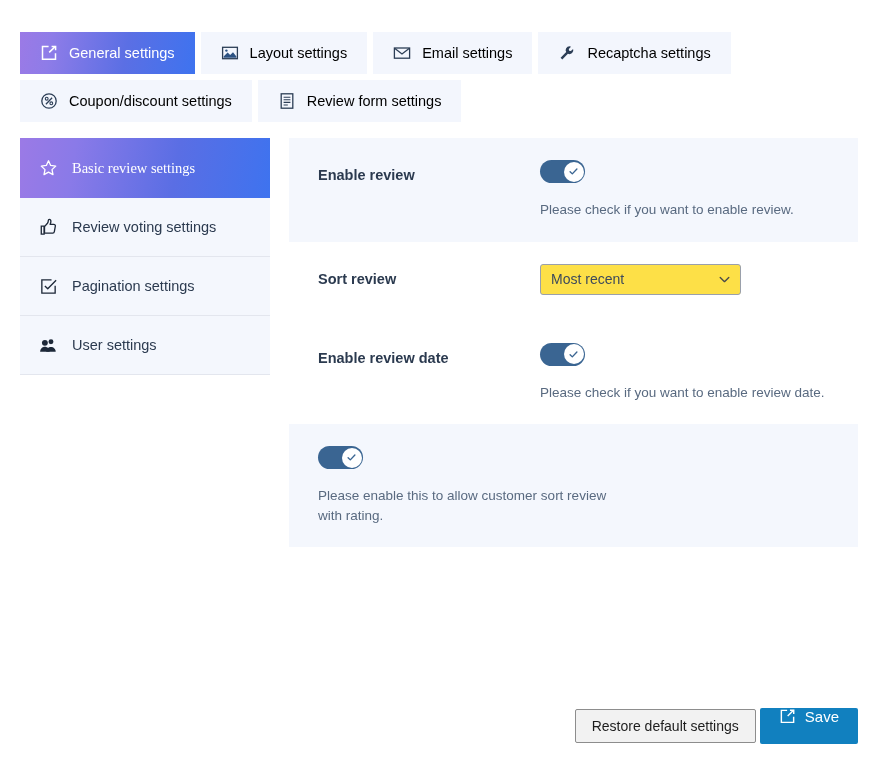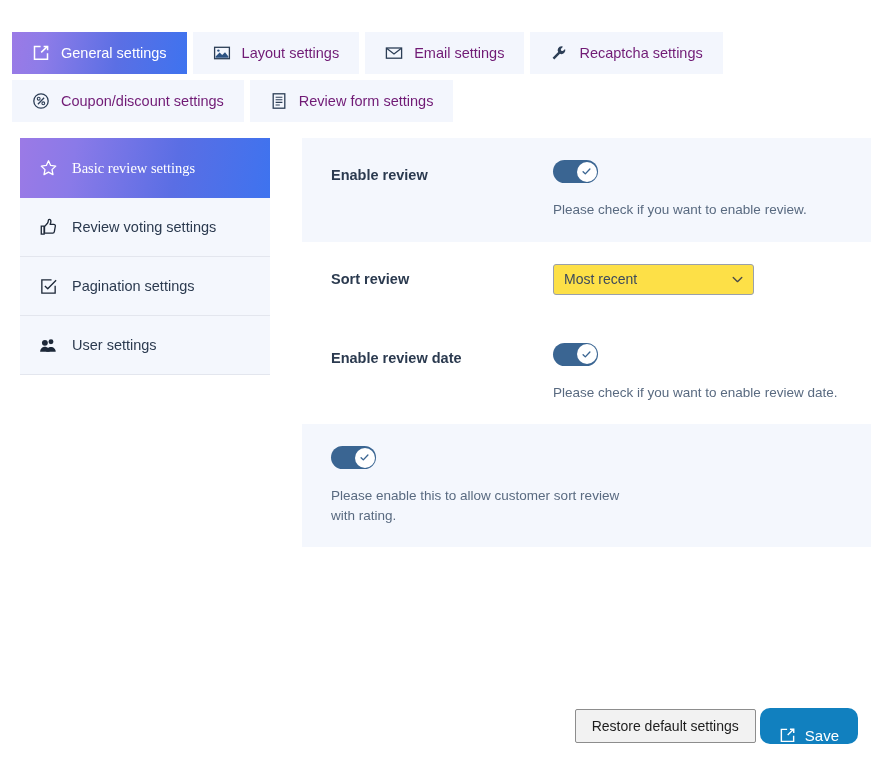--- a/index.html
+++ b/index.html
@@ -7,28 +7,28 @@
     margin: 0; padding: 0;
     width: 872px; height: 762px;
     background: #ffffff;
     font-family: "Liberation Sans", sans-serif;
     -webkit-font-smoothing: antialiased;
   }
   .page { position: relative; width: 872px; height: 762px; overflow: hidden; background:#fff; }
 
   
   .tabbar {
-    position: absolute; left: 12px; top: 32px; width: 832px;
+    position: absolute; left: 20px; top: 32px; width: 832px;
   }
   .tabrow { display: flex; flex-wrap: wrap; gap: 6px; }
   .tab {
     display: flex; align-items: center; gap: 11px;
     height: 42px; padding: 0 20px;
     background: #f3f6fd;
-    color: #701a75;
+    color: #000000;
     font-size: 14.5px;
     white-space: nowrap;
     cursor: pointer;
     user-select: none;
   }
   .tab.active {
     background: linear-gradient(100deg, #9b7ae6 0%, #8e7ce8 18%, #5b6fe4 60%, #3e73ef 100%);
     color: #ffffff;
   }
   .tab .ticon { display: inline-flex; width: 18px; height: 18px; align-items: center; justify-content: center; flex: 0 0 18px; }
@@ -54,21 +54,21 @@
   .side-item.active {
     background: linear-gradient(100deg, #9b7ae6 0%, #8a7ae8 22%, #5a6ee4 62%, #3e73ef 100%);
     color: #ffffff;
     border-bottom: none;
     height: 60px;
     font-family: Liberation Serif, serif;
   }
   .side-item .sicon { display:inline-flex; width:20px; height:20px; align-items:center; justify-content:center; flex:0 0 20px; }
 
   
-  .main { position: absolute; left: 282px; top: 0; width: 569px; }
+  .main { position: absolute; left: 269px; top: 0; width: 569px; }
   .row {
     display: flex; align-items: flex-start;
     padding: 22px 28px 22px 29px;
     background: #ffffff;
   }
   .row.shaded { background: #f4f7fd; }
   .row .label {
     width: 222px; flex: 0 0 222px;
     font-size: 14.5px; font-weight: bold; color: #2b3a4f;
     padding-top: 6px;
@@ -119,23 +119,23 @@
     display: flex; align-items: center; gap: 4px;
   }
   .btn-restore {
     height: 34px; padding: 0 16px;
     background: #f2f2f2; border: 1px solid #8d8d8d; border-radius: 2px;
     font-size: 14px; color: #1d1d1d;
     display: flex; align-items: center; cursor: pointer;
   }
   .btn-save {
     height: 36px; padding: 0 19px;
-    background: #1180bf; border: none; border-radius: 10px;
+    background: #1180bf; border: none; border-radius: 2px;
     color: #ffffff; font-size: 15px;
-    display: flex; align-items: flex-end; gap: 9px; cursor: pointer;
+    display: flex; align-items: flex-start; gap: 9px; cursor: pointer;
   }
   .btn-save .sv { display:inline-flex; width:17px; height:17px; align-items:center; justify-content:center; }
 </style>
 </head>
 <body>
 
 <div class="page">
 
   <div class="tabbar">
     <div class="tabrow">

